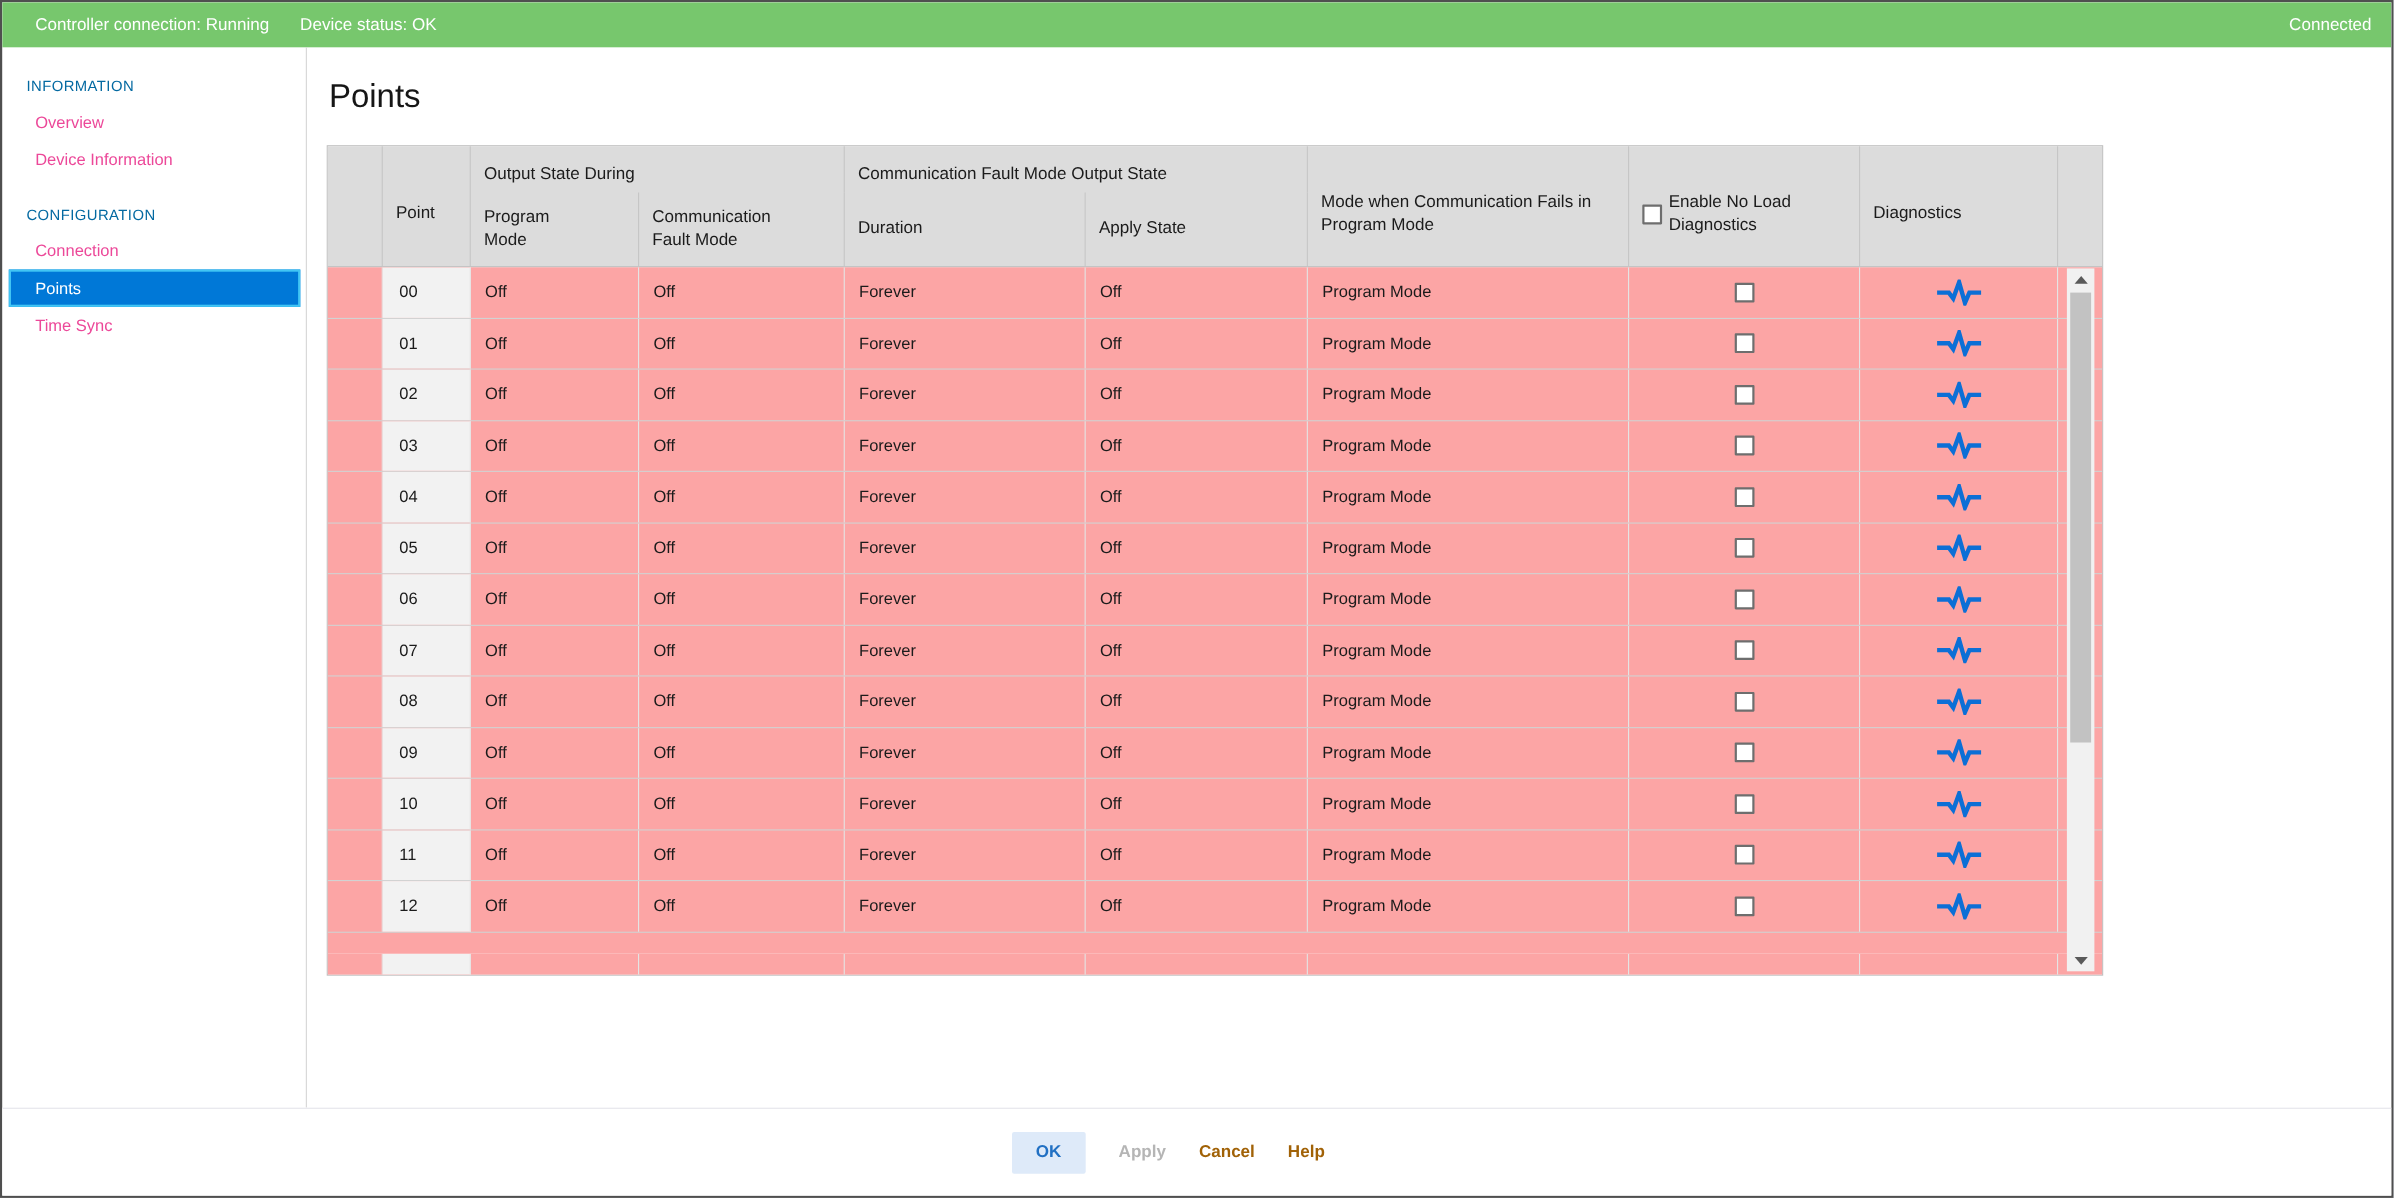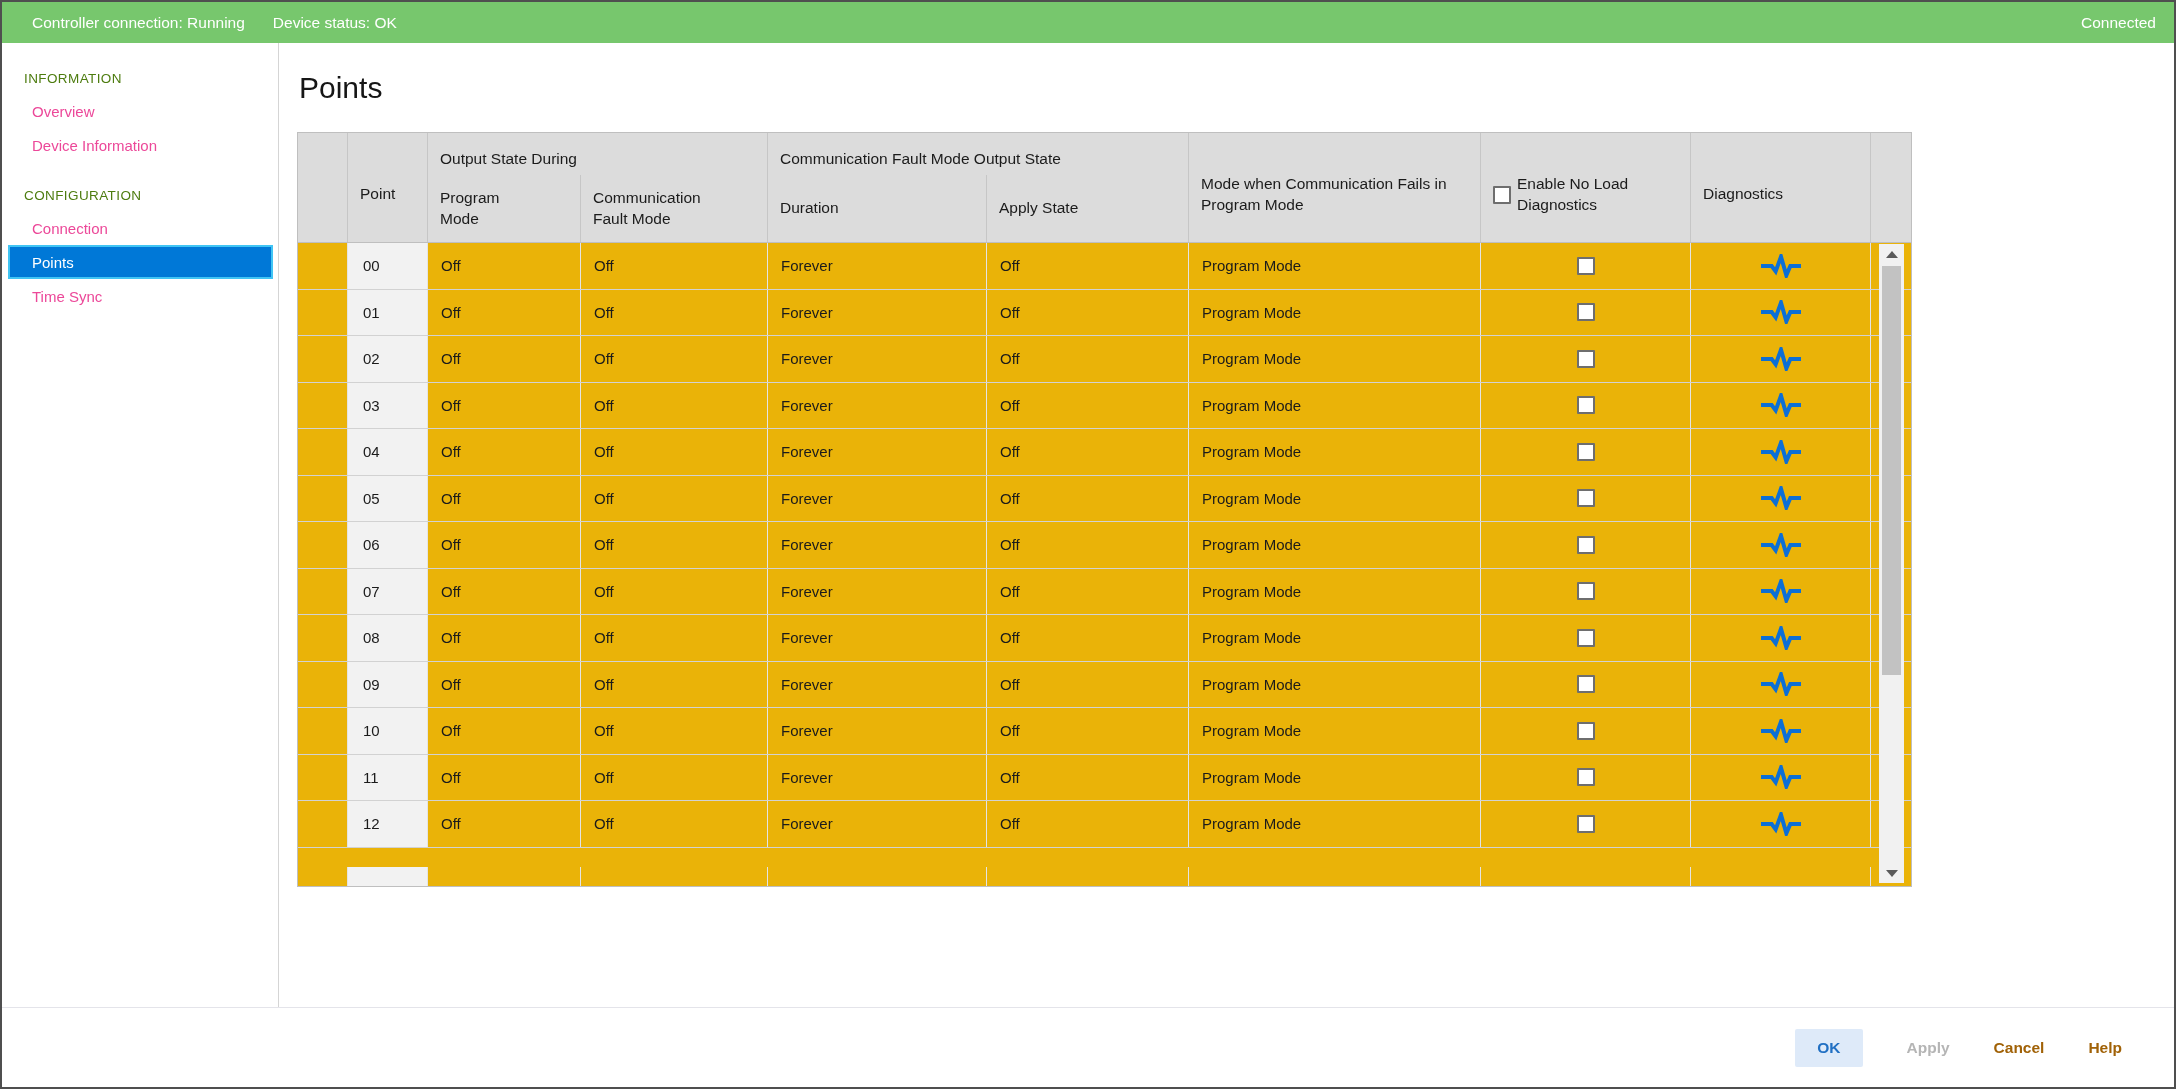--- a/index.html
+++ b/index.html
@@ -15,21 +15,21 @@
   .titlebar .subline { font-size:16px; margin-top:7px; color:#f2f4f8; }
   .titlebar .subline .lbl { margin-right:8px; }
   
   .statusbar { height:41px; background:#77C76D; color:#fff; display:flex; align-items:center;
     font-size:15.5px; padding:0 18px 0 30px; flex:0 0 auto; }
   .statusbar .left { display:flex; gap:28px; }
   .statusbar .spacer { flex:1; }
   
   .content { flex:1; display:flex; min-height:0; }
   .sidebar { width:277px; border-right:1px solid #d5d5d5; padding-top:20px; flex:0 0 auto; }
-  .side-section-label { font-size:13.5px; color:#4d7c0f; letter-spacing:.4px; padding:8px 0 8px 22px; }
+  .side-section-label { font-size:13.5px; color:#0369a1; letter-spacing:.4px; padding:8px 0 8px 22px; }
   .side-item { font-size:15px; color:#ec4899; height:34px; display:flex; align-items:center;
     padding-left:24px; margin:0 5px 0 6px; cursor:default; }
   .side-item.selected { background:#0078D7; color:#fff; border:2px solid #41C5F4; padding-left:22px; }
   .side-gap { height:18px; }
   .main { flex:1; padding:16px 0 0 18px; min-width:0; }
   .page-title { font-size:30px; color:#161616; font-weight:normal; margin:12px 0 27px 2px; }
   
   .points-table { position:relative; width:1615px; border:1px solid #bfbfbf; background:#fff; }
   .thead {
     display:grid; width:1613px;
@@ -41,21 +41,21 @@
     display:flex; align-items:center; padding:0 10px 0 12px; line-height:1.32; }
   .hcell:last-child { border-right:none; }
   .span2 { grid-row:1 / span 2; padding-top:14px; }
   .grp { grid-row:1; align-items:center; padding-top:10px; }
   .sub { grid-row:2; }
   .narrow-label { max-width:78px; }
   .enable-wrap { display:flex; align-items:center; gap:6px; }
   .checkbox { width:18px; height:18px; border:2px solid #6e6e6e; background:#fff;
     border-radius:1px; flex:0 0 auto; }
   
-  .tbody { width:1613px; height:624px; overflow:hidden; background:#eab308; }
+  .tbody { width:1613px; height:624px; overflow:hidden; background:#fca5a5; }
   .trow {
     display:grid; grid-template-columns:50px 80px 153px 187px 219px 202px 292px 210px 180px;
     height:46.5px; border-bottom:1px solid #d2d2d2;
   }
   .tcell { border-right:1px solid #e4e4e4; display:flex; align-items:center;
     font-size:15px; color:#1b1b1b; padding-left:13px; }
   .tcell.pointcell { background:#f2f2f2; padding-left:15px; }
   .tcell.rowhandle { padding-left:0; }
   .tcell.center { justify-content:center; padding-left:0; }
   .pulse-icon { display:block; }
@@ -64,21 +64,21 @@
   .scroll-btn { position:absolute; left:0; width:25px; height:20px; display:flex;
     align-items:center; justify-content:center; }
   .scroll-btn.up { top:0; } .scroll-btn.down { bottom:0; }
   .tri-up { width:0; height:0; border-left:6px solid transparent; border-right:6px solid transparent;
     border-bottom:7px solid #5a5a5a; }
   .tri-down { width:0; height:0; border-left:6px solid transparent; border-right:6px solid transparent;
     border-top:7px solid #5a5a5a; }
   .scroll-thumb { position:absolute; left:3px; width:19px; top:22px; height:64%; background:#c2c2c2; }
   
   .footer { height:80px; border-top:1px solid #e4e4ea; display:flex; align-items:center;
-    justify-content:flex-end; gap:44px; padding-right:52px; flex:0 0 auto; background:#fff; }
+    justify-content:center; gap:30px; padding-right:52px; flex:0 0 auto; background:#fff; }
   .btn { font-size:15.5px; font-weight:bold; border:none; background:transparent; cursor:pointer;
     font-family:"Liberation Sans", sans-serif; }
   .btn.primary { background:#DEEAF9; color:#2170C3; padding:10px 22px; border-radius:2px; }
   .btn.link { color:#a16207; }
   .btn.disabled { color:#b5b5b5; }
 </style>
 </head>
 <body>
 
 <div class="window">

